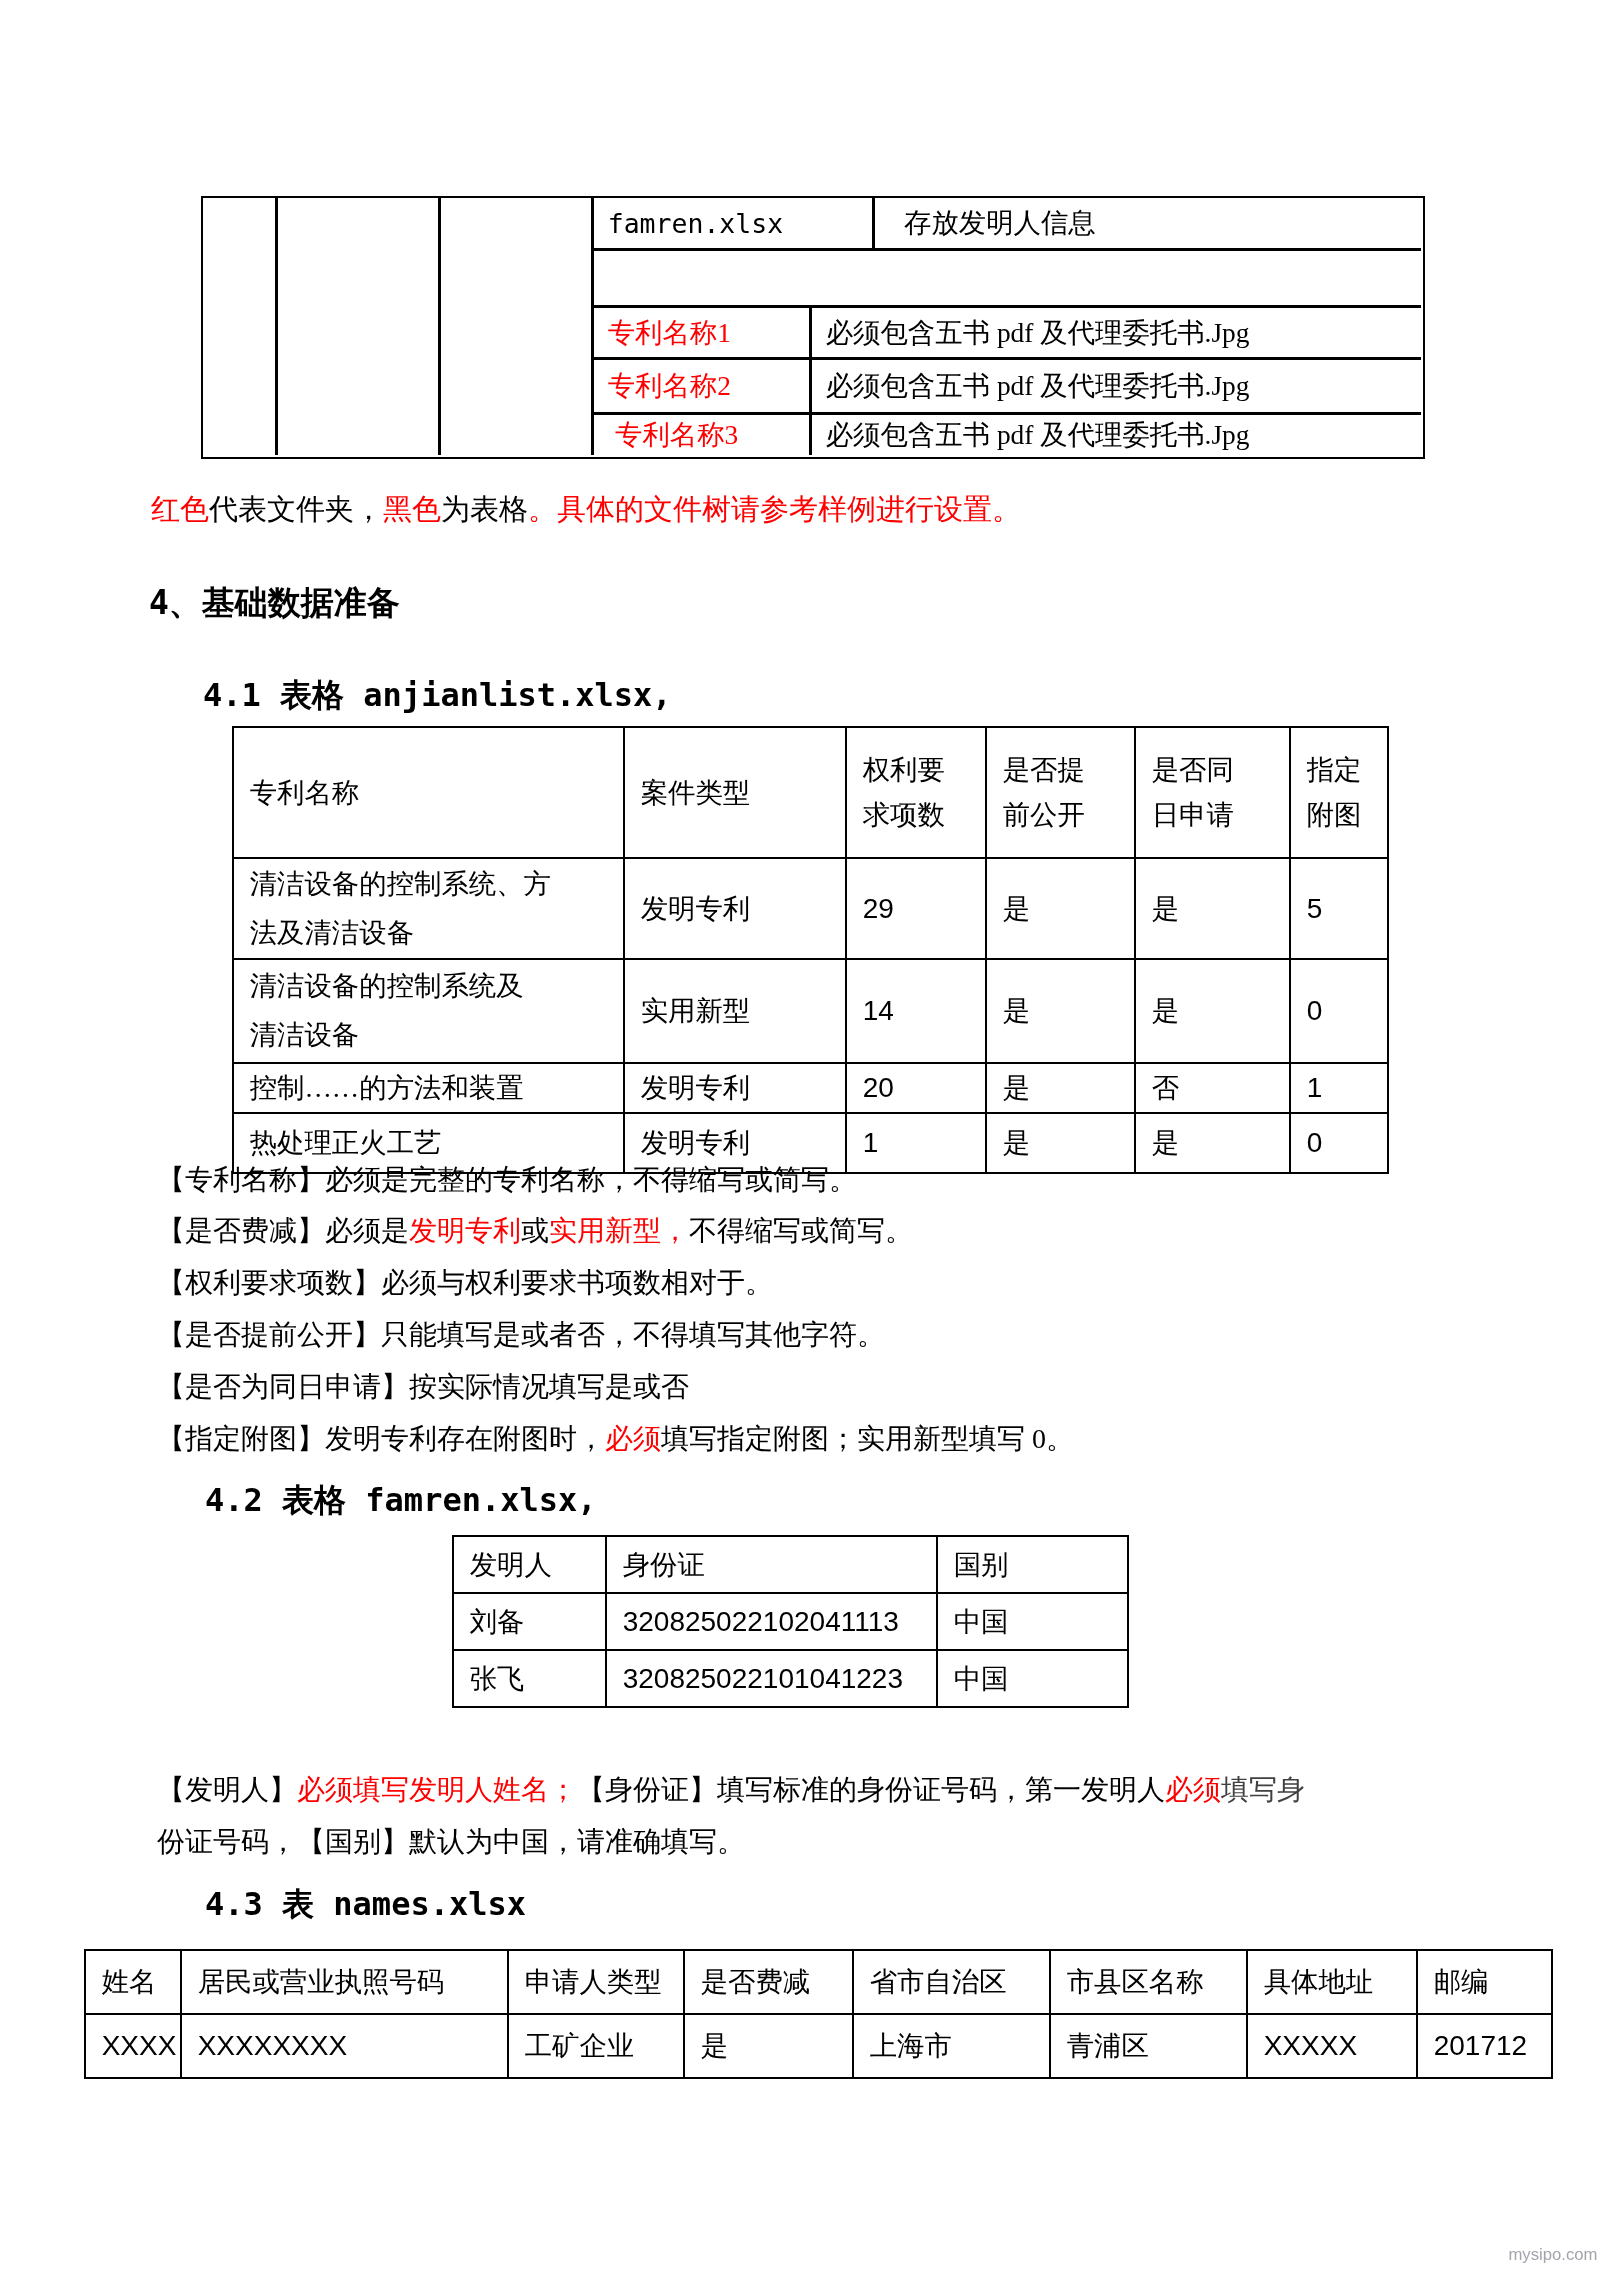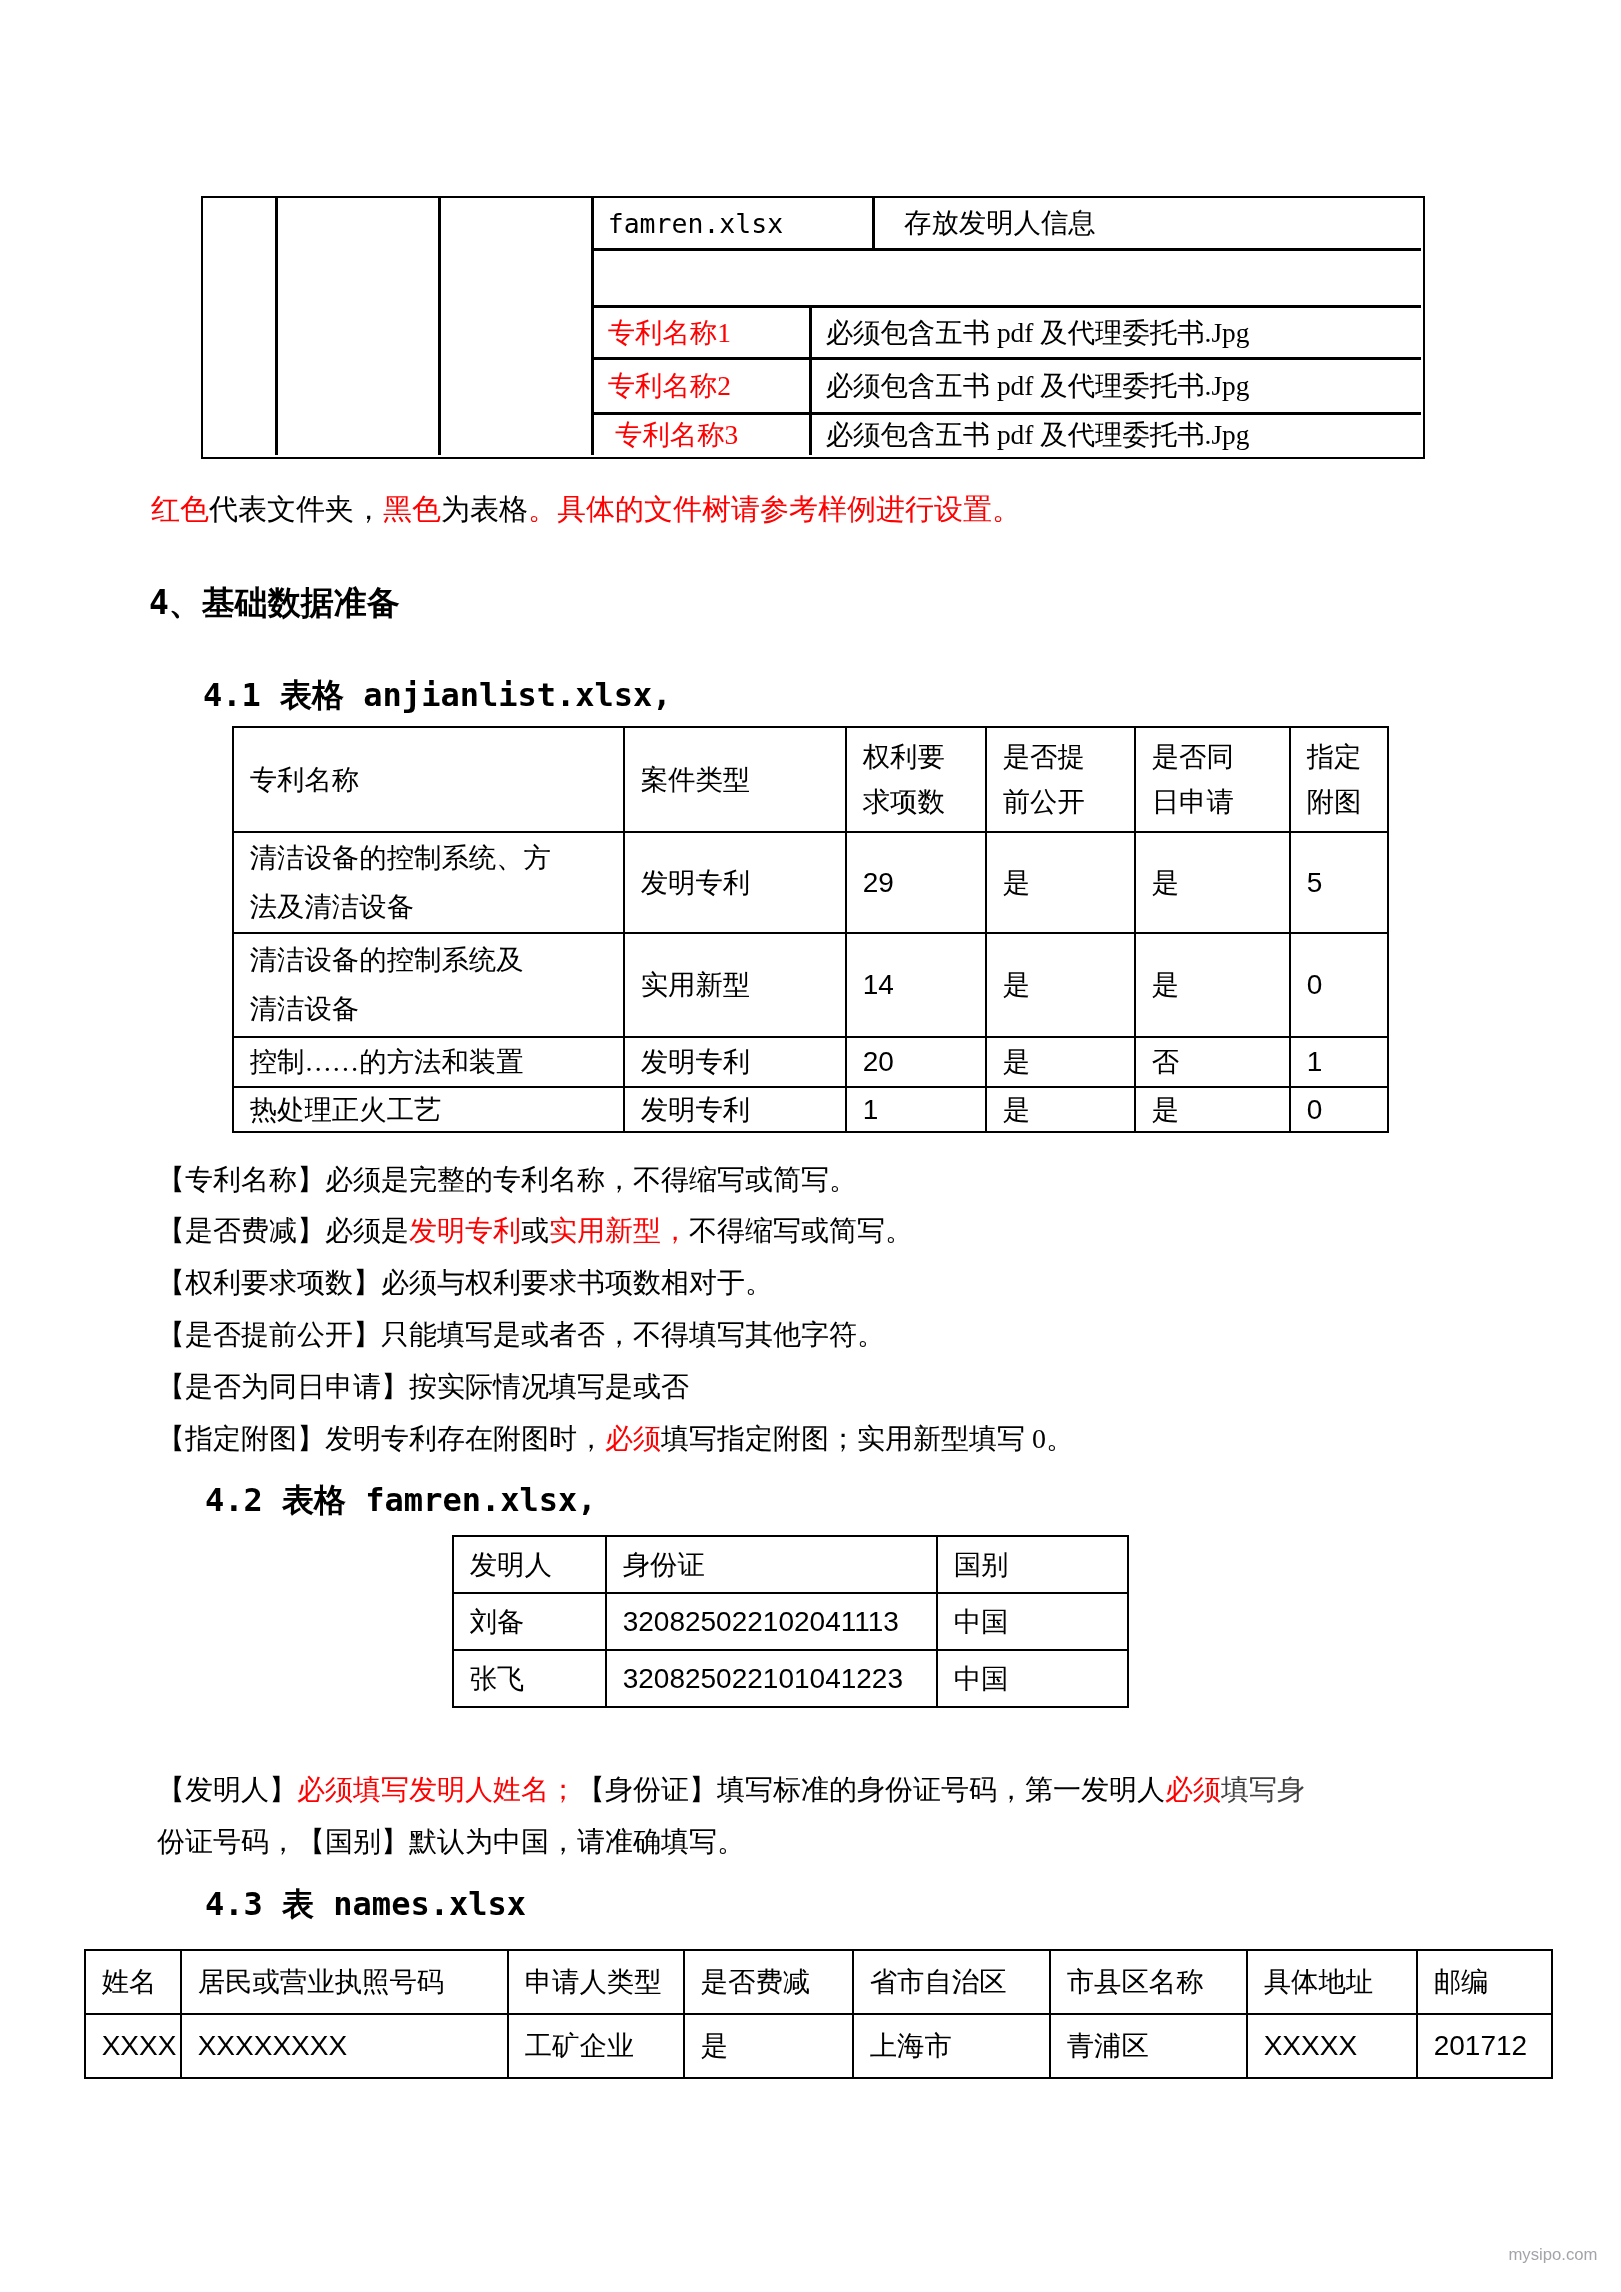--- a/index.html
+++ b/index.html
@@ -65,21 +65,21 @@
   <table class="doc" style="left:232px;top:726px;width:1156px;">
     <colgroup>
       <col style="width:391px">
         <col style="width:222px">
         <col style="width:140px">
       <col style="width:149px">
         <col style="width:155px">
         <col style="width:98px">
     </colgroup>
     <tbody>
-        <tr style="height:105px">
+        <tr style="height:131px">
       <td>专利名称</td>
       <td>案件类型</td>
       <td>
         <div class="l2line">权利要</div>
         <div class="l2line">求项数</div>
       </td>
       <td>
         <div class="l2line">是否提</div>
         <div class="l2line">前公开</div>
       </td>
@@ -115,21 +115,21 @@
       <td class="numcell">0</td>
     </tr>
     <tr style="height:50px">
       <td>控制……的方法和装置</td>
       <td>发明专利</td>
       <td class="numcell">20</td>
       <td>是</td>
       <td>否</td>
       <td class="numcell">1</td>
     </tr>
-    <tr style="height:45px">
+    <tr style="height:60px">
       <td>热处理正火工艺</td>
       <td>发明专利</td>
       <td class="numcell">1</td>
       <td>是</td>
       <td>是</td>
       <td class="numcell">0</td>
     </tr>
   </tbody>
     </table>
 

